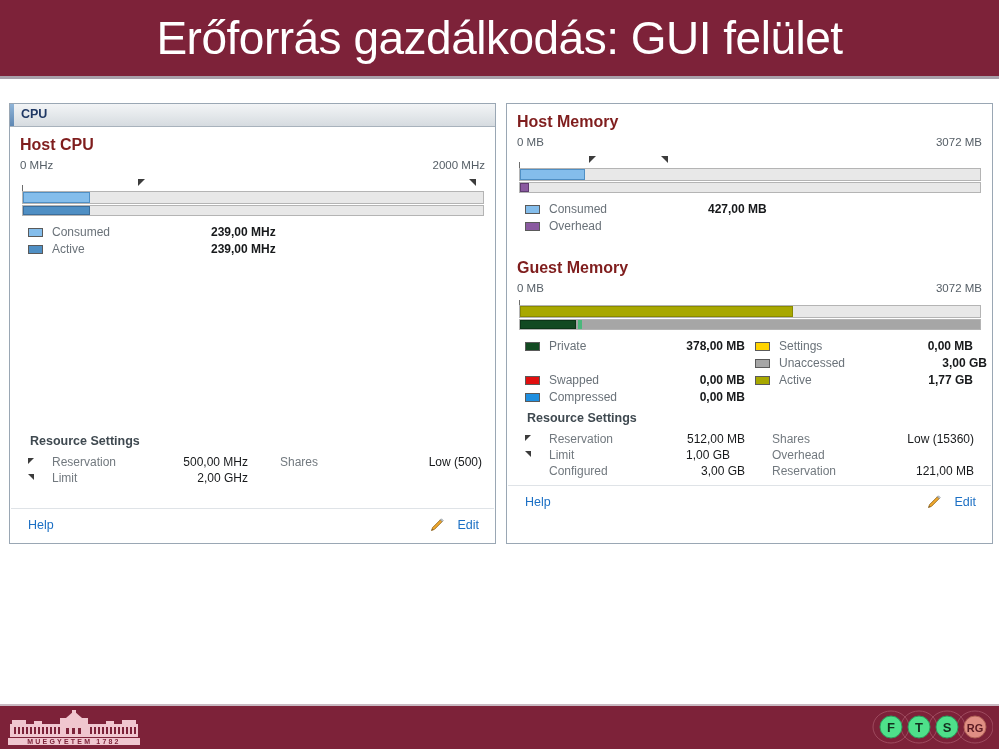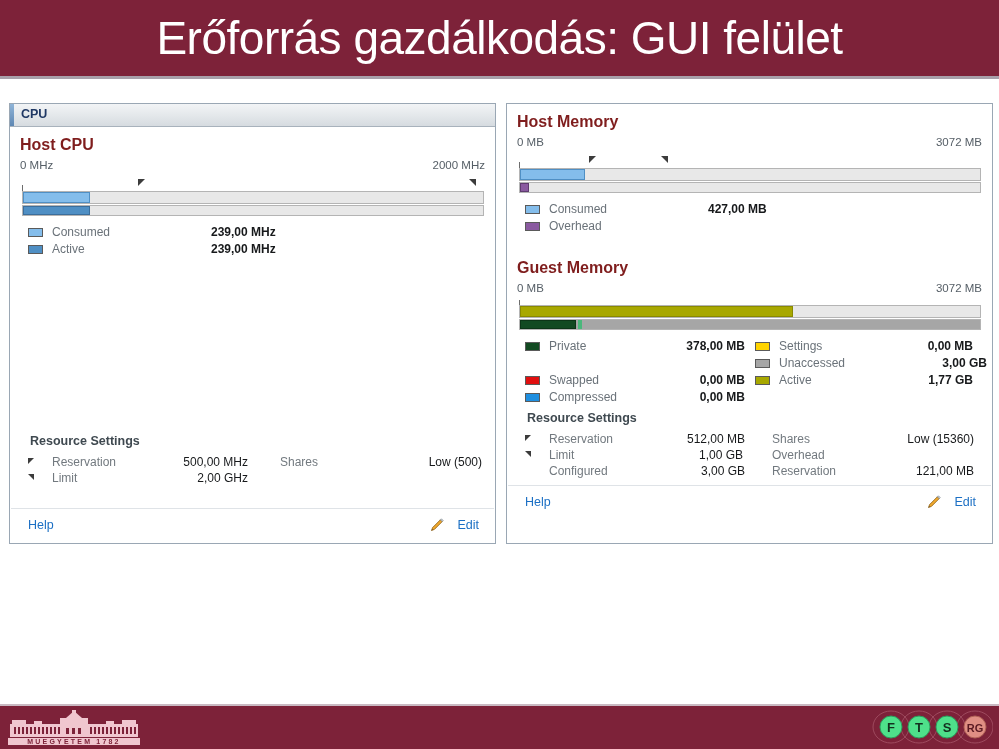--- a/index.html
+++ b/index.html
@@ -321,21 +321,21 @@
     <div class="rs-title" style="left:20px;top:307px;">Resource Settings</div>
 
     <div class="rs-marker tl" style="left:18px;top:331px;"></div>
     <div class="rs-label" style="left:42px;top:328px;">Reservation</div>
     <div class="rs-value" style="left:110px;top:328px;width:128px;">512,00 MB</div>
     <div class="rs-label" style="left:265px;top:328px;">Shares</div>
     <div class="rs-value" style="left:330px;top:328px;width:137px;">Low (15360)</div>
 
     <div class="rs-marker tr" style="left:18px;top:347px;"></div>
     <div class="rs-label" style="left:42px;top:344px;">Limit</div>
-    <div class="rs-value" style="left:108px;top:344px;width:128px;">1,00 GB</div>
+    <div class="rs-value" style="left:95px;top:344px;width:128px;">1,00 GB</div>
     <div class="rs-label" style="left:265px;top:344px;">Overhead</div>
 
     <div class="rs-label" style="left:42px;top:360px;">Configured</div>
     <div class="rs-value" style="left:110px;top:360px;width:128px;">3,00 GB</div>
     <div class="rs-label" style="left:265px;top:360px;">Reservation</div>
     <div class="rs-value" style="left:330px;top:360px;width:137px;">121,00 MB</div>
 
     <div class="panel-footrule"></div>
     <div class="help-link">Help</div>
     <span class="pencil-icon">

